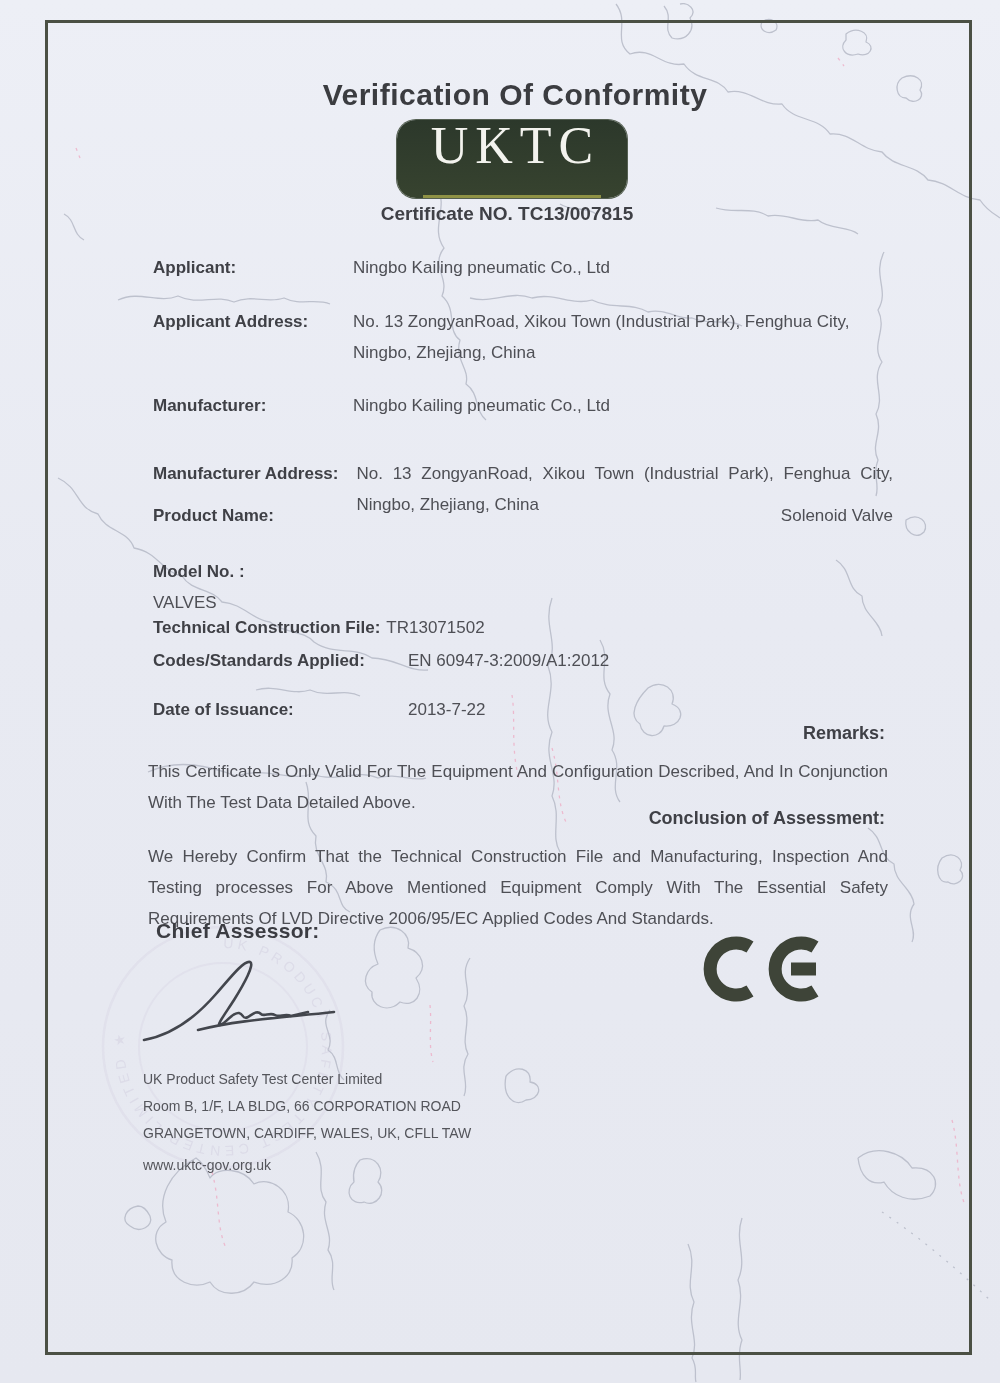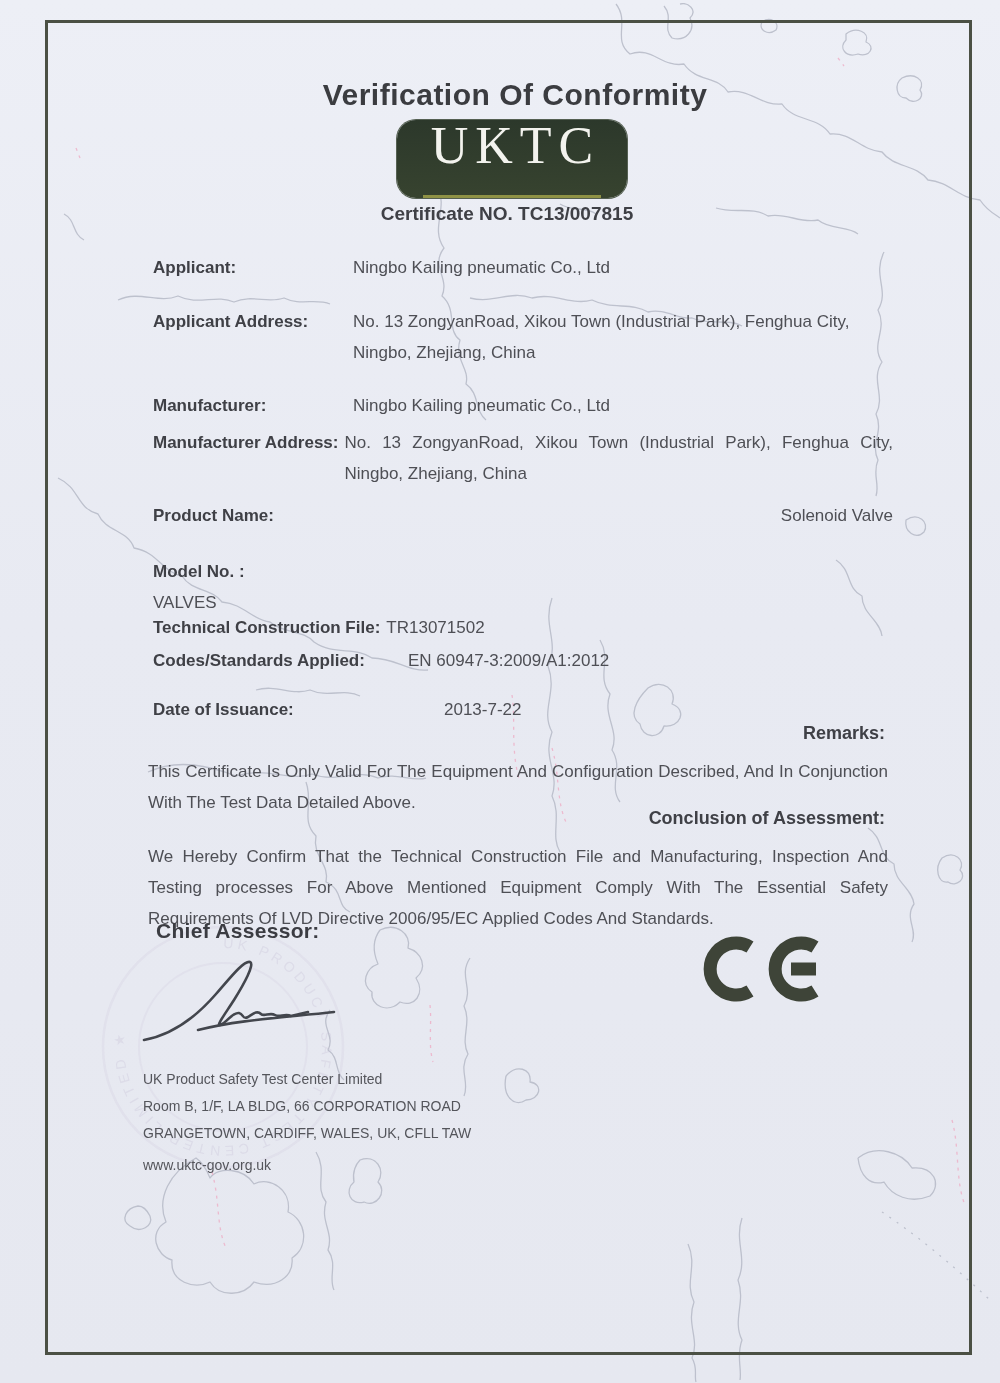--- a/index.html
+++ b/index.html
@@ -50,26 +50,26 @@
   .row .lbl { font-weight:bold; color:#3f4046; white-space:nowrap; }
   .row .val { color:#4e4f55; }
   .w200 .lbl { min-width:200px; }
   .w255 .lbl { min-width:255px; }
   .gap6 .val { margin-left:6px; }
   .just .val { text-align:justify; }
 
   .r-applicant      { top:252px; }
   .r-app-addr       { top:306px; }
   .r-manufacturer   { top:390px; }
-  .r-manu-addr      { top:427px; }
+  .r-manu-addr      { top:458px;gap:12px; }
   .r-product        { top:500px;justify-content:space-between; }
   .r-model          { top:556px;flex-direction:column; }
   .r-techfile       { top:612px; }
   .r-codes          { top:645px; }
-  .r-date           { top:694px;gap:36px; }
+  .r-date           { top:694px; }
 
   .sec-head {
     position:absolute; left:145px; width:740px;
     font-size:18px; font-weight:bold; color:#3f4046;text-align:right;
   }
   .h-remarks    { top:723px; }
   .h-conclusion { top:808px; }
   .para {
     position:absolute; left:145px; width:740px; margin:3px;
     font-size:17px; line-height:31px; color:#4e4f55;

